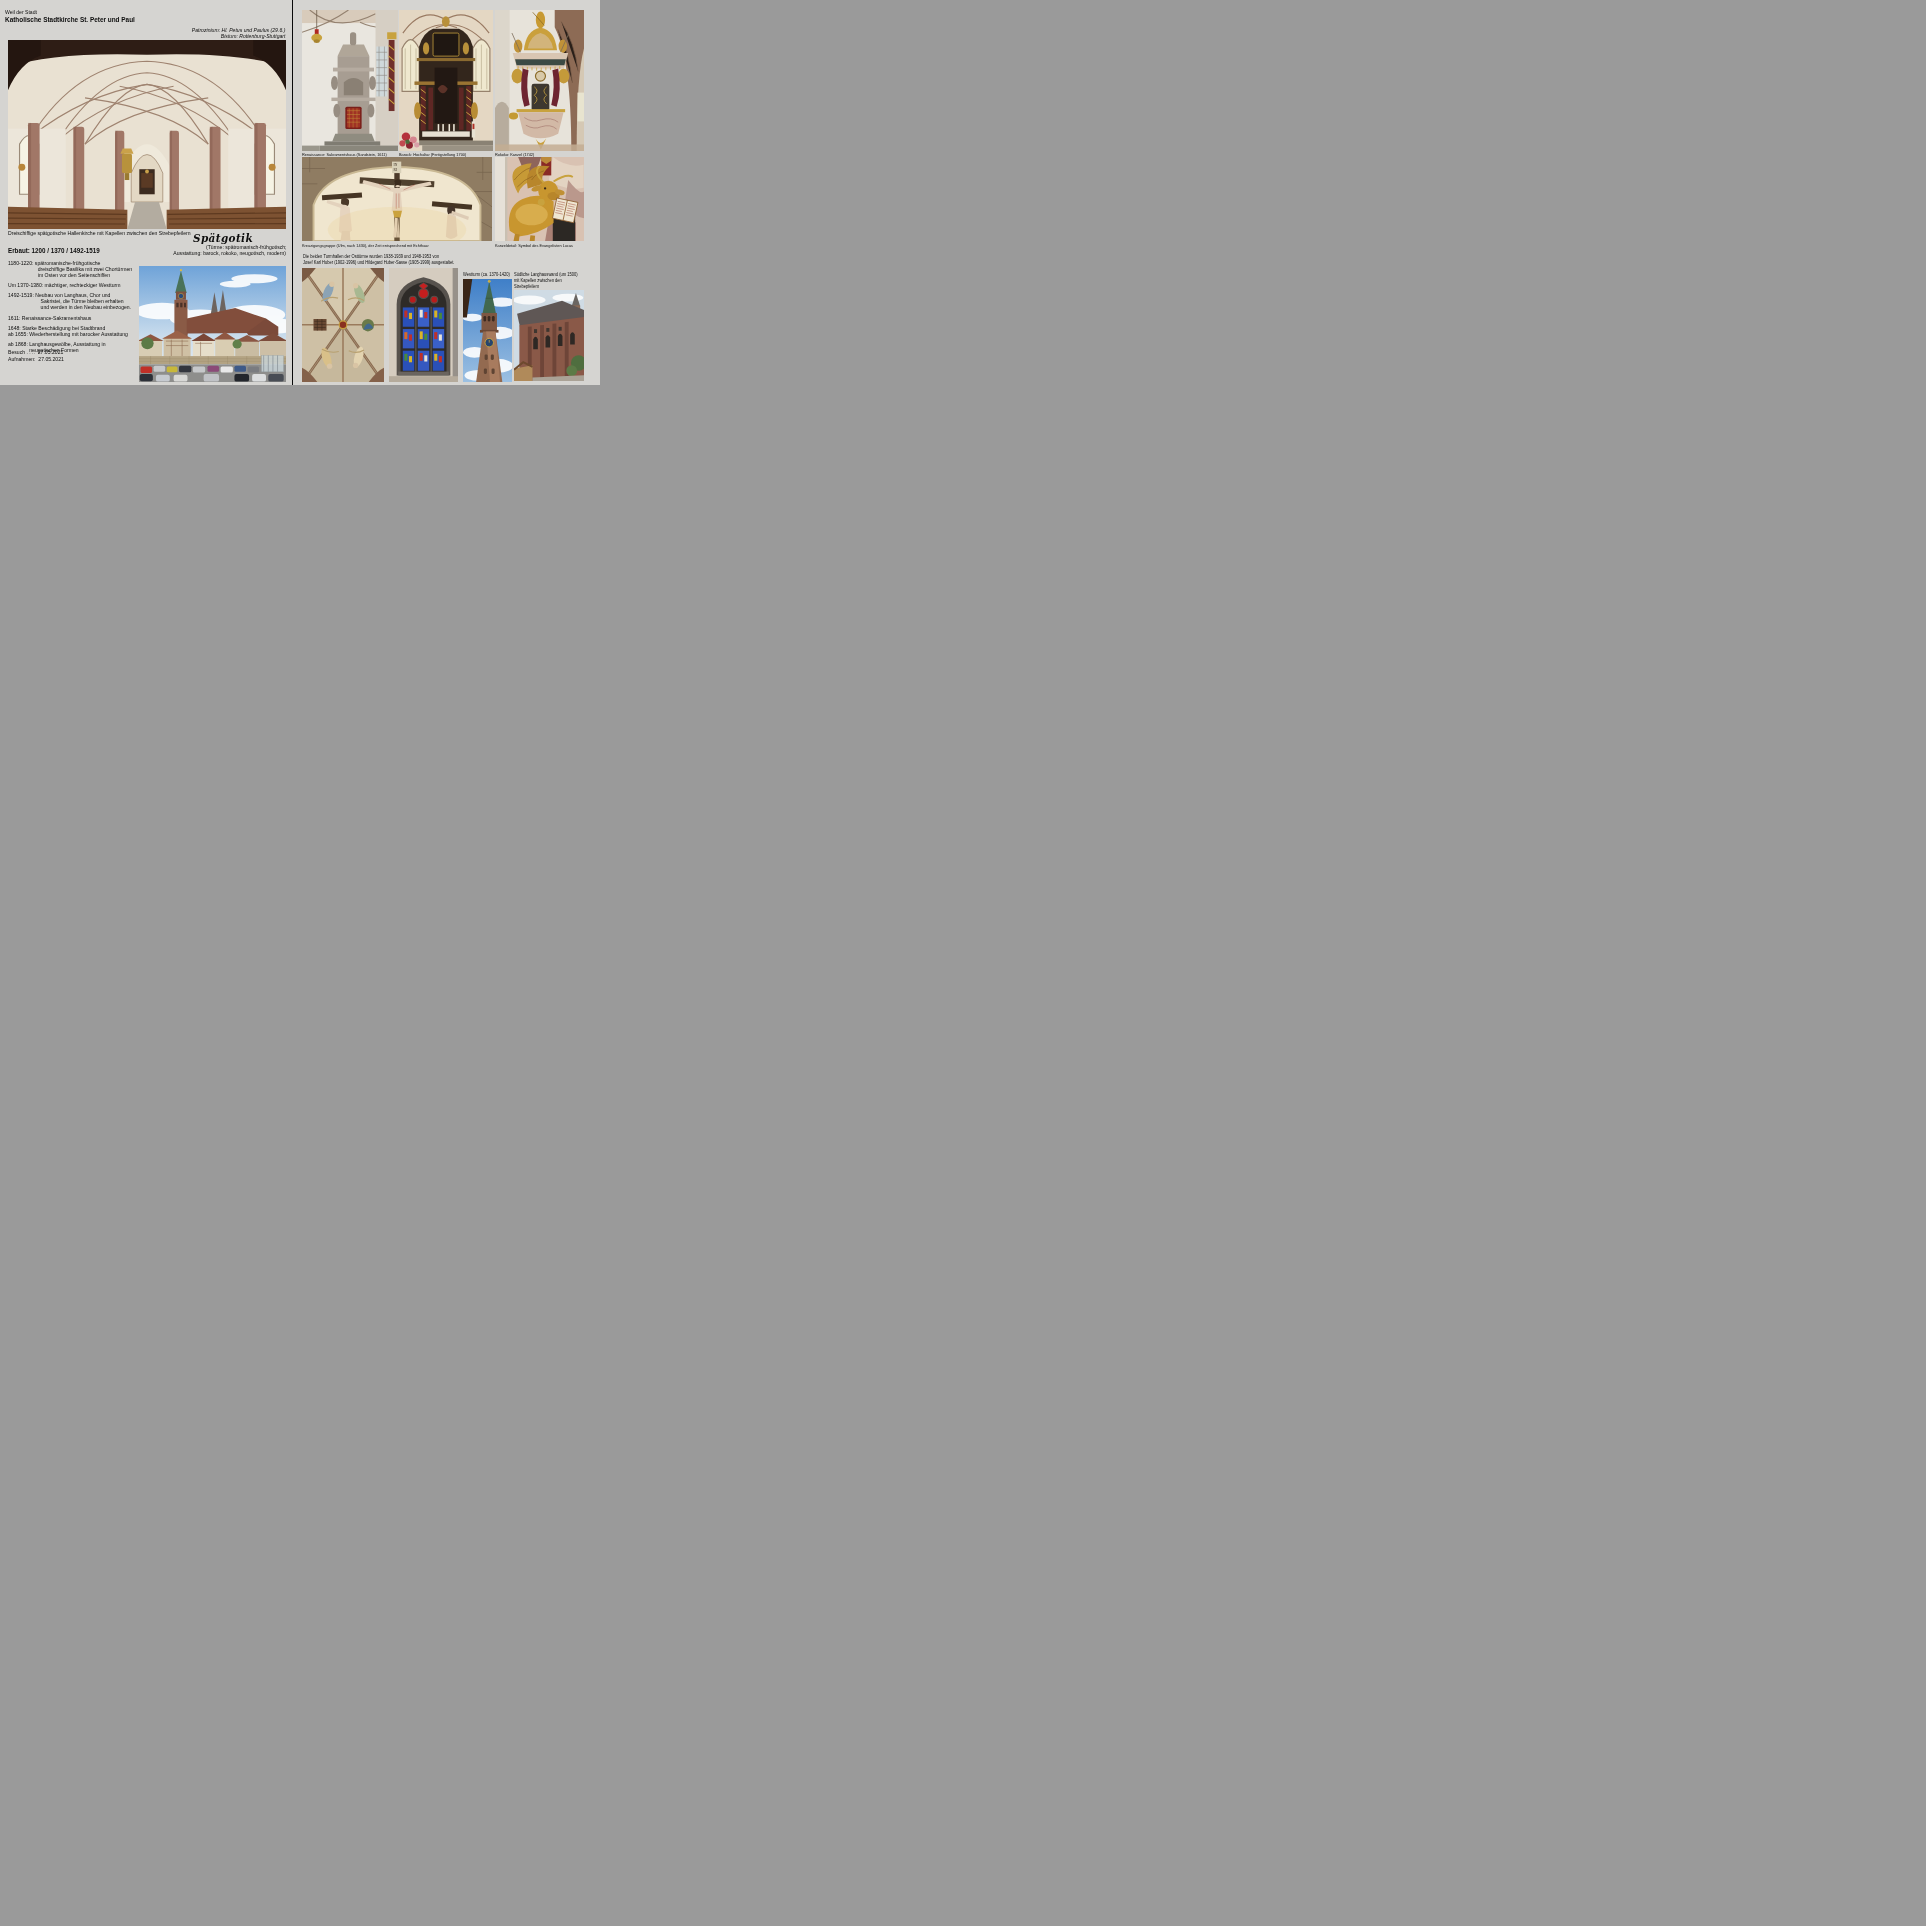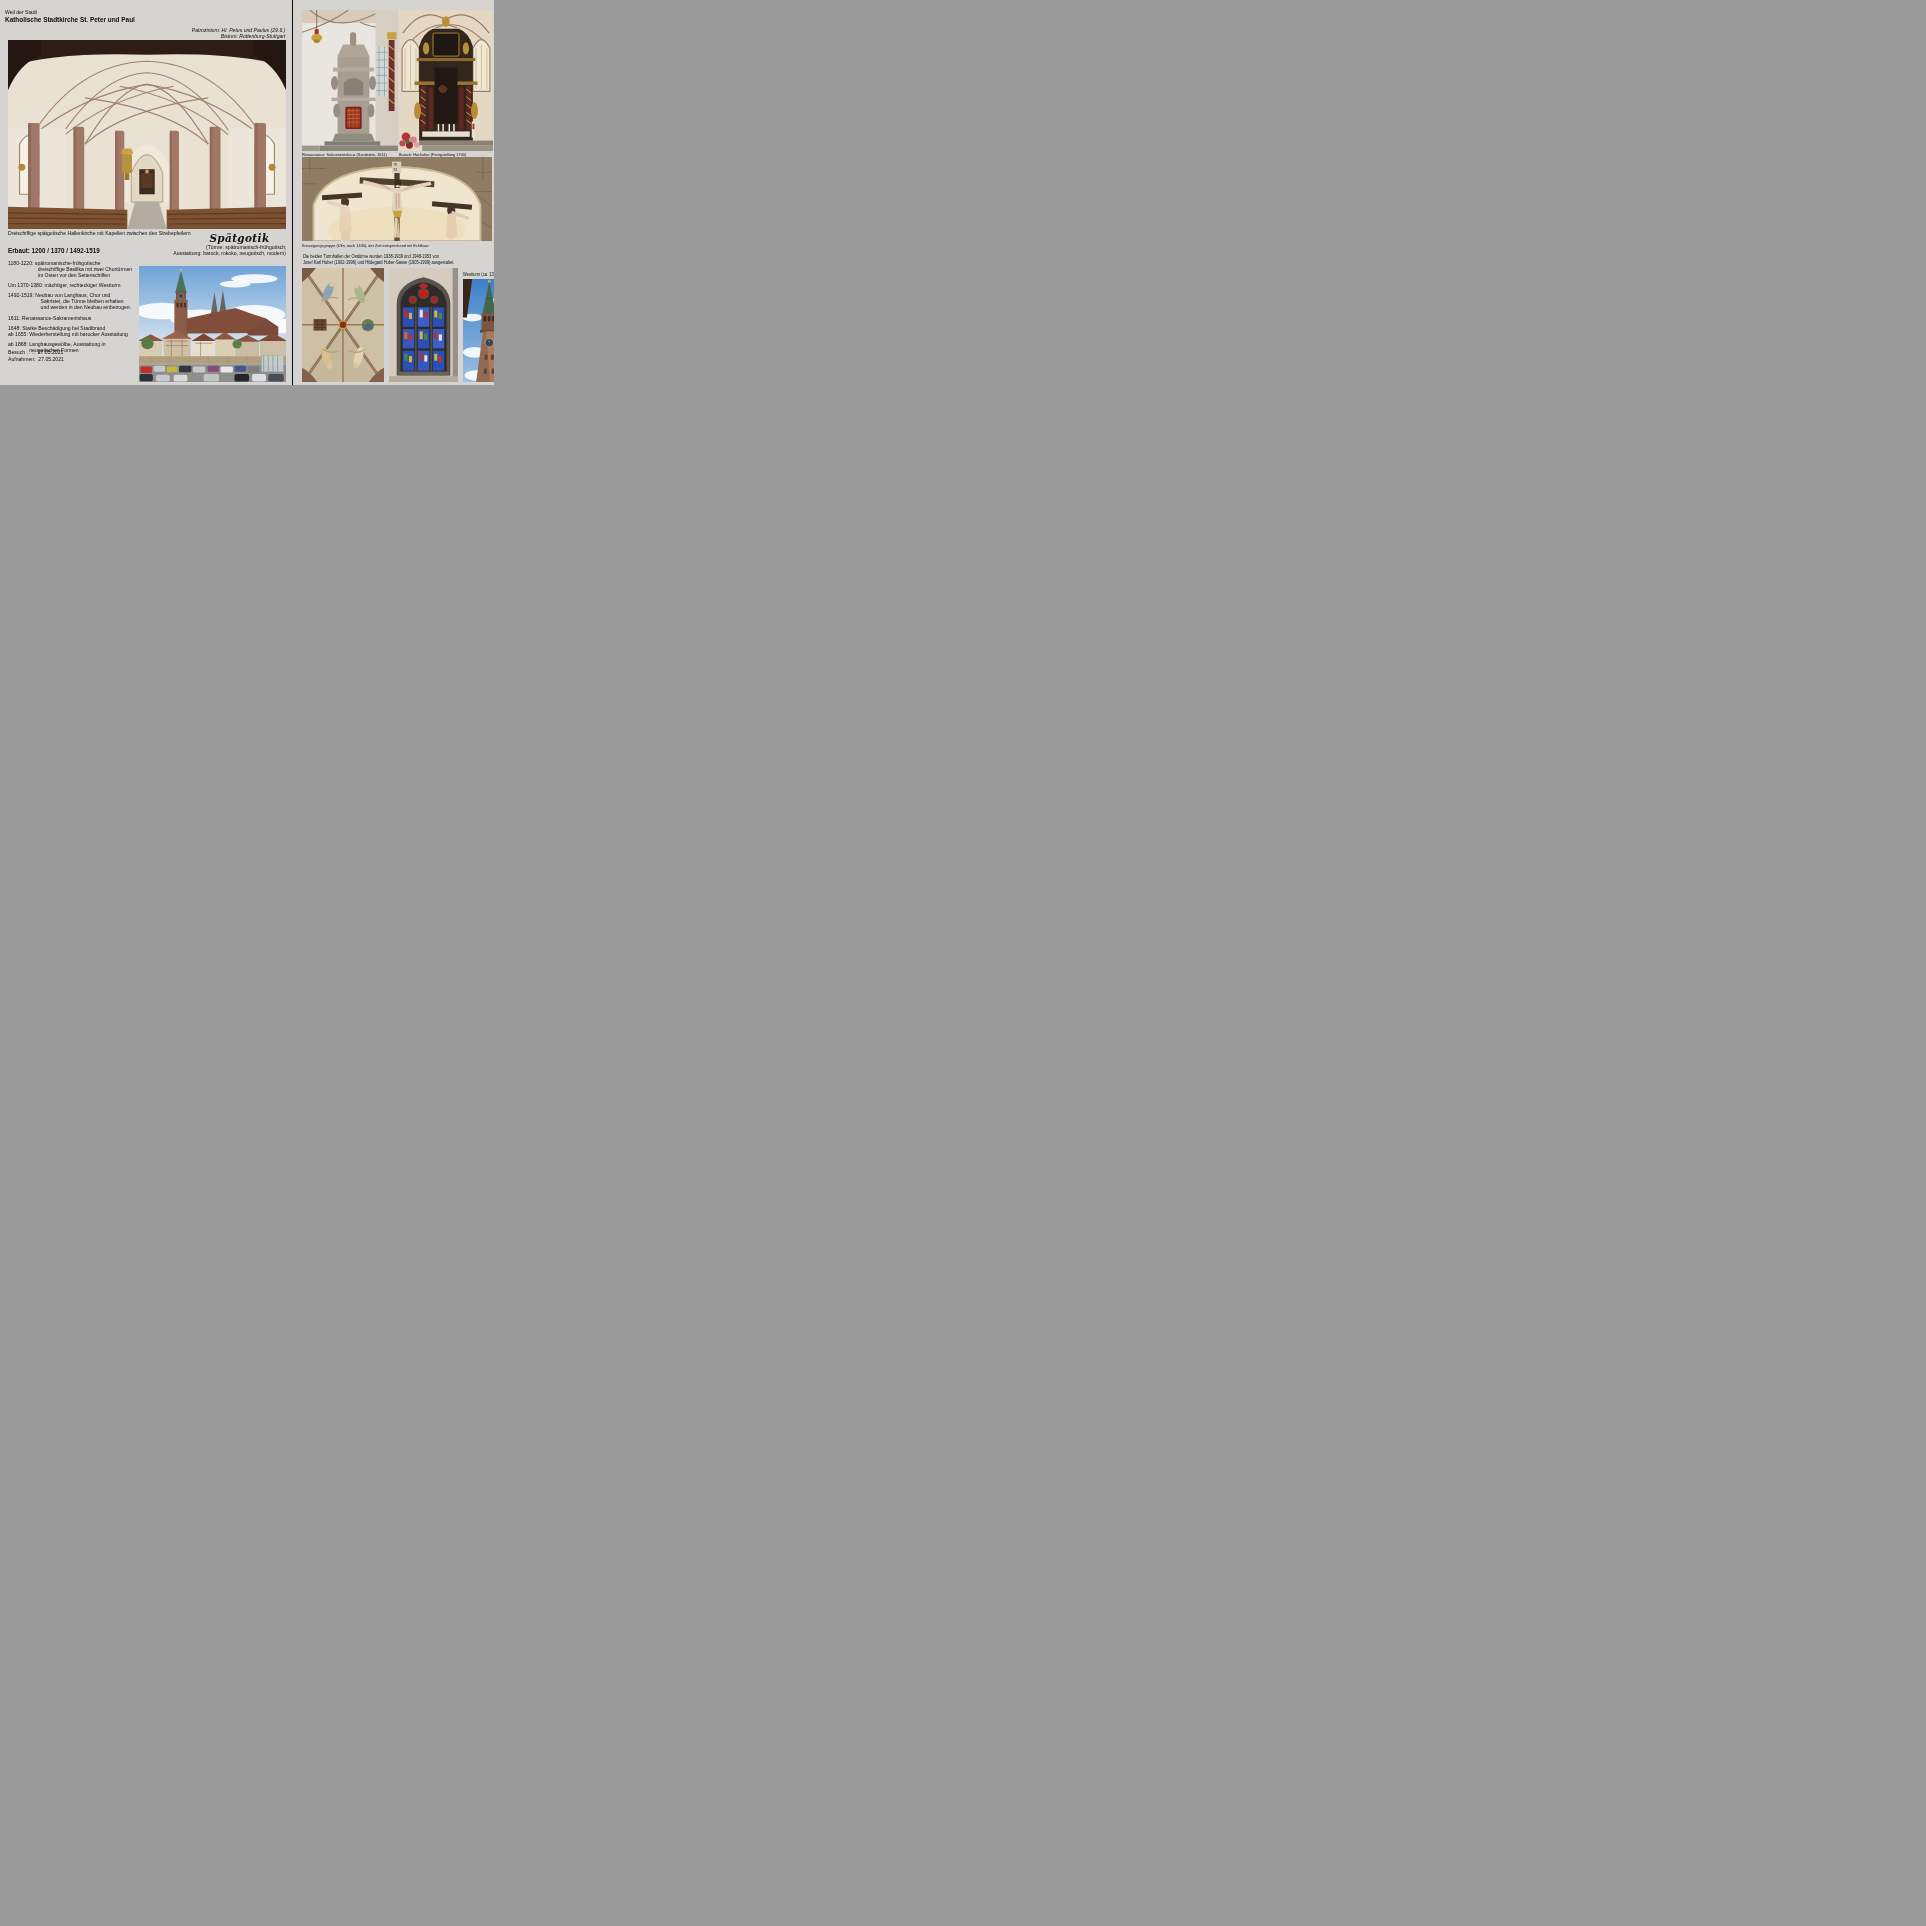--- a/index.html
+++ b/index.html
@@ -1,24 +1,24 @@
 <!DOCTYPE html>
 <html style="font-size:6.2px"><head>
 <meta charset="utf-8">
 <style>
   html,body{margin:0;padding:0;background:#9a9a9a;}
-  #page{position:relative;width:494px;height:385px;background:#d5d4d1;
+  #page{position:relative;width:600px;height:385px;background:#d5d4d1;
         font-family:"Liberation Sans",sans-serif;color:#0e0e0e;overflow:hidden;}
   .abs{position:absolute;}
   .cond{transform:scaleX(.88);transform-origin:0 0;}
   .cond-r{transform:scaleX(.88);transform-origin:100% 0;}
   .it{font-style:italic;}
   .b{font-weight:bold;}
   .nw{white-space:nowrap;}
-  .rt{text-align:center;}
+  .rt{text-align:left;}
   .photo{position:absolute;overflow:hidden;background:#bbb;}
   .photo svg{display:block;width:100%;height:100%;}
   .cap12{font-size:4.6px;line-height:5.8px;}
   .cap115{font-size:4.4px;line-height:5.4px;}
   .tl{font-size:5.8px;}
   .tl-line{white-space:pre;line-height:6px;}
   .tl-para{margin-bottom:4.2px;}
   .pre{white-space:pre;}
   #divider{position:absolute;left:292px;top:0;width:1.2px;height:385px;background:#0a0a0a;}
   .script{font-family:"DejaVu Serif",serif;font-style:italic;font-weight:bold;letter-spacing:0.4px;}

